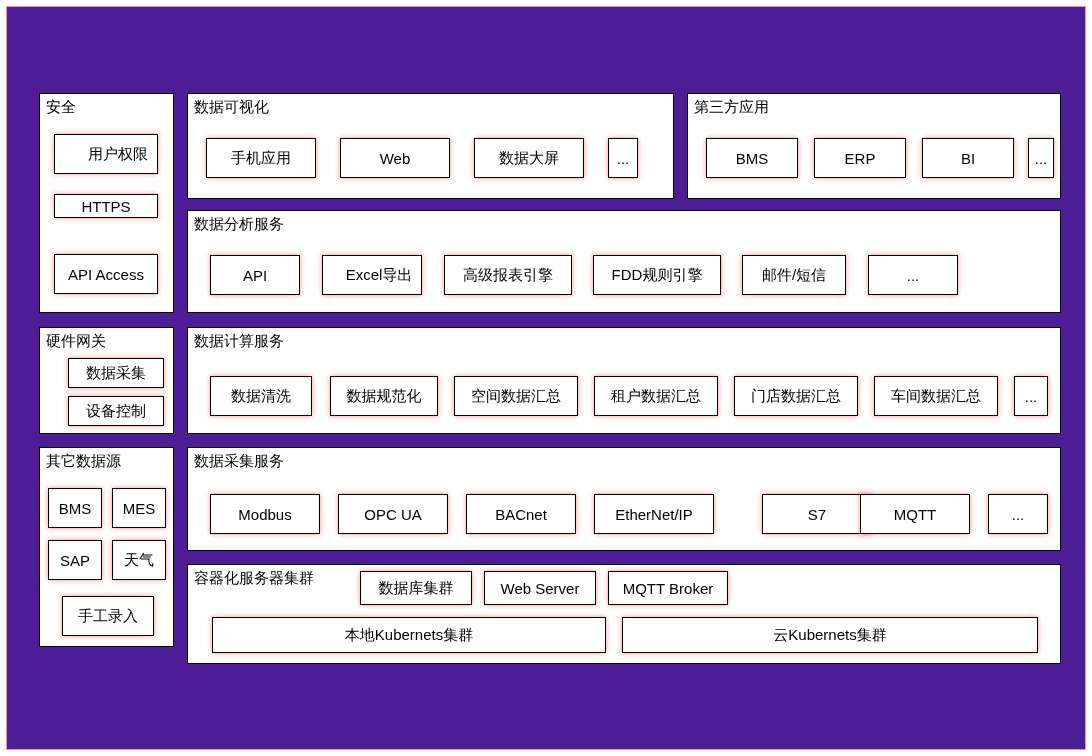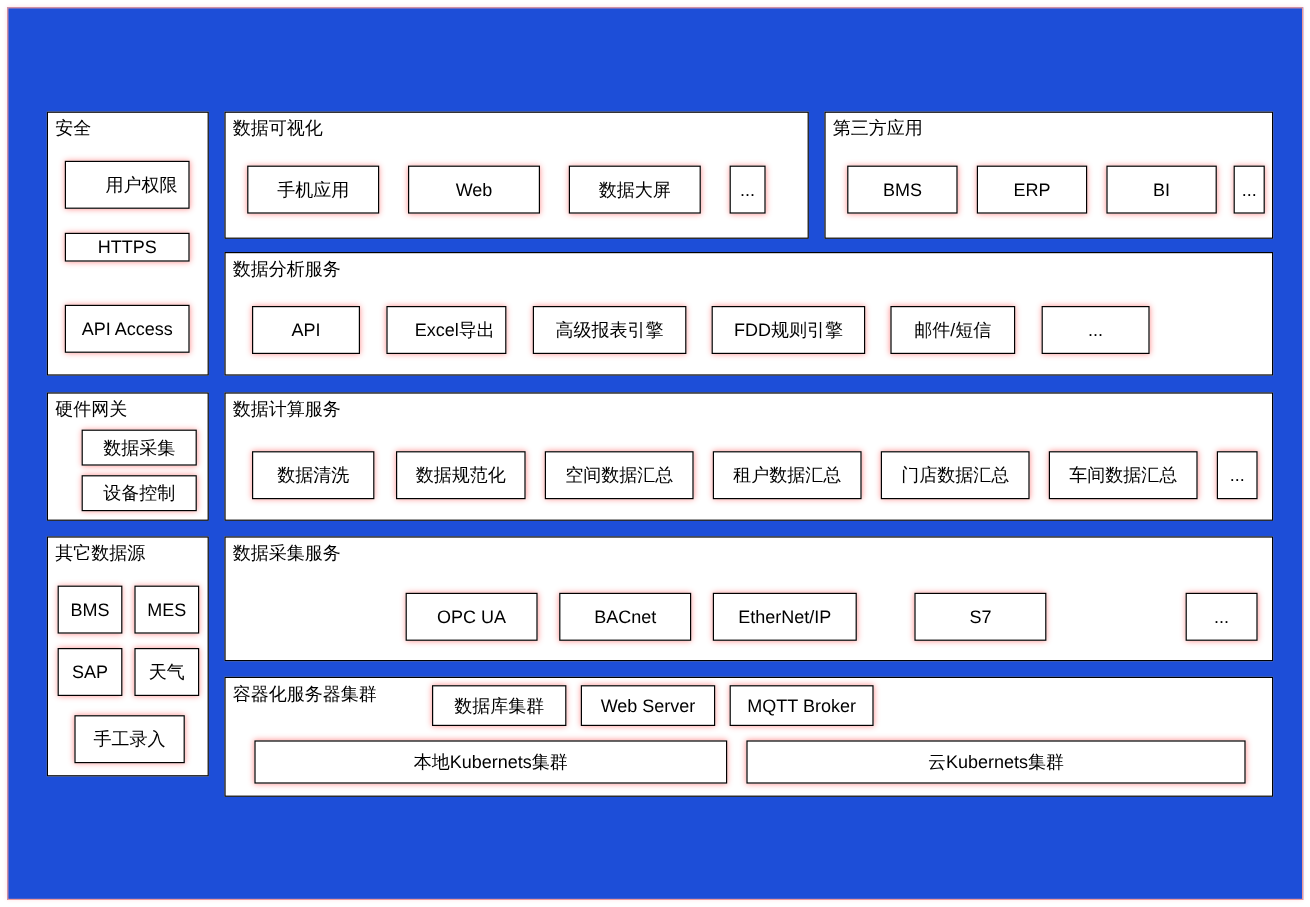--- a/index.html
+++ b/index.html
@@ -12,21 +12,21 @@
   position: relative;
 }
 .canvas {
   position: absolute;
   left: 6px;
   top: 6px;
   width: 1080px;
   height: 744px;
   border: 1px solid #e99;
   box-shadow: 0 0 4px rgba(255,0,0,0.15);
-  background: #1d4ed8;
+  background: #4c1d95;
 }
 .group {
   position: absolute;
   border: 1px solid #000;
   background: #fff;
 }
 .group-title {
   position: absolute;
   left: 6px;
   top: 4px;
@@ -104,24 +104,26 @@
     <div class="cell" style="left:142px; top:48px; width:108px; height:40px;">数据规范化</div>
     <div class="cell" style="left:266px; top:48px; width:124px; height:40px;">空间数据汇总</div>
     <div class="cell" style="left:406px; top:48px; width:124px; height:40px;">租户数据汇总</div>
     <div class="cell" style="left:546px; top:48px; width:124px; height:40px;">门店数据汇总</div>
     <div class="cell" style="left:686px; top:48px; width:124px; height:40px;">车间数据汇总</div>
     <div class="cell" style="left:826px; top:48px; width:34px; height:40px;">...</div>
   </div>
 
   <div class="group" style="left:180px; top:440px; width:874px; height:104px;">
     <div class="group-title">数据采集服务</div>
+    <div class="cell" style="left:22px; top:46px; width:110px; height:40px;">Modbus</div>
     <div class="cell" style="left:150px; top:46px; width:110px; height:40px;">OPC UA</div>
     <div class="cell" style="left:278px; top:46px; width:110px; height:40px;">BACnet</div>
     <div class="cell" style="left:406px; top:46px; width:120px; height:40px;">EtherNet/IP</div>
     <div class="cell" style="left:544px; top:46px; width:110px; height:40px;margin-left:30px;">S7</div>
+    <div class="cell" style="left:672px; top:46px; width:110px; height:40px;">MQTT</div>
     <div class="cell" style="left:800px; top:46px; width:60px; height:40px;">...</div>
   </div>
 
   <div class="group" style="left:180px; top:557px; width:874px; height:100px;">
     <div class="group-title">容器化服务器集群</div>
     <div class="cell" style="left:172px; top:6px; width:112px; height:34px;">数据库集群</div>
     <div class="cell" style="left:296px; top:6px; width:112px; height:34px;">Web Server</div>
     <div class="cell" style="left:420px; top:6px; width:120px; height:34px;">MQTT Broker</div>
     <div class="cell" style="left:24px; top:52px; width:394px; height:36px;">本地Kubernets集群</div>
     <div class="cell" style="left:434px; top:52px; width:416px; height:36px;">云Kubernets集群</div>

